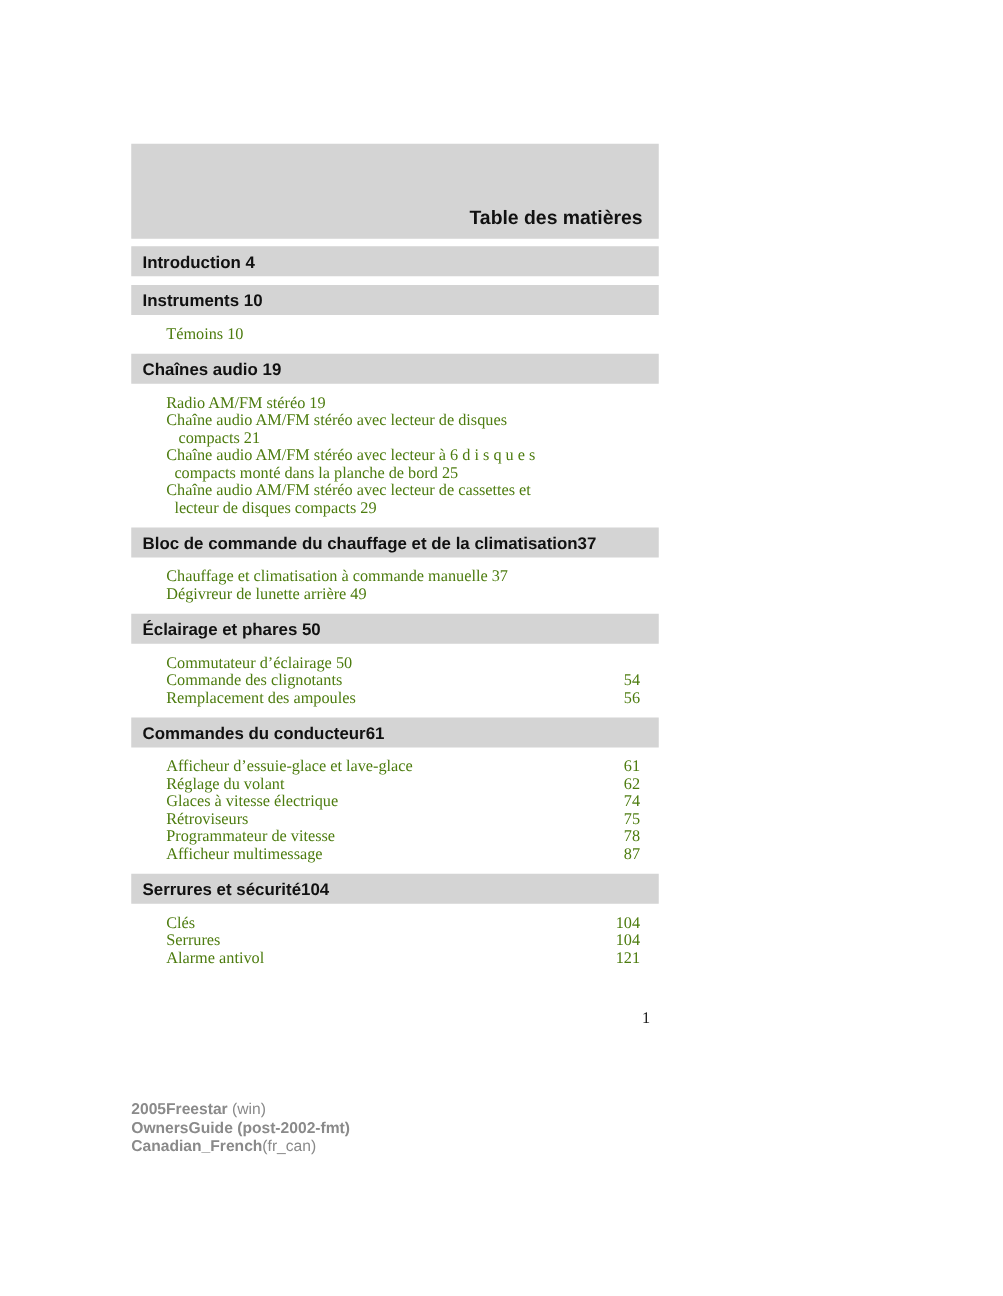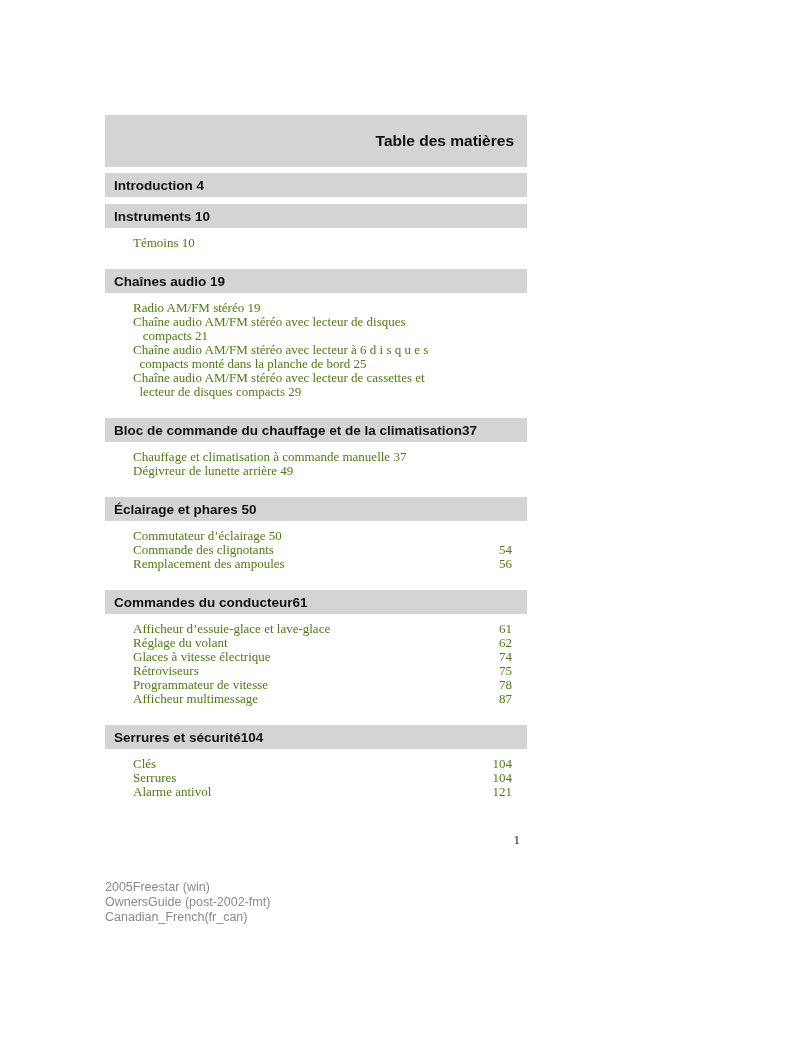--- a/index.html
+++ b/index.html
@@ -4,58 +4,58 @@
 <style>
   * { margin:0; padding:0; box-sizing:border-box; }
   html,body { width:802px; height:1037px; background:#ffffff; }
   body { position:relative; font-family:"Liberation Serif", serif; color:#1a1a1a; }
 
   .content {
     position:absolute; left:105px; top:115px; width:422px;
   }
 
   .toc-header {
-    background:#d4d4d4; height:52px;
+    background:#d4d4d4; height:76px;
     display:flex; align-items:flex-end; justify-content:flex-end;
-    padding:0 13px 17px 0;
+    padding:0 13px 7px 0;
   }
   .toc-title {
     font-family:"Liberation Sans", sans-serif;
     font-weight:bold; font-size:15.5px; color:#111;
   }
 
   .section-bar {
     background:#d4d4d4; height:24px; margin-top:7px;
     display:flex; align-items:center; justify-content:flex-start;
     padding:0 15px 0 9px;
     font-family:"Liberation Sans", sans-serif;
     font-weight:bold; font-size:13.5px; color:#111;
   }
   .toc-header + .section-bar { margin-top:6px; }
-  .items + .section-bar { margin-top:14px; }
+  .items + .section-bar { margin-top:4px; }
 
   .items { padding:8px 15px 5px 28px; }
   .item {
     display:flex; justify-content:space-between; align-items:flex-start;
     font-size:13px; line-height:14px; color:#4d7c0f;
   }
   .item .label { white-space:pre-wrap; }
   .item .pg { white-space:nowrap; padding-left:6px; }
 
   .page-number {
     margin-top:28px; padding-right:7px;
     text-align:right; font-size:13px;
   }
 
   .footer {
     position:absolute; left:105px; top:880px;
     font-family:"Liberation Sans", sans-serif;
     font-size:12.5px; line-height:15px; color:#8a8a8a;
   }
-  .footer .b { font-weight:normal; }
+  .footer .b { font-weight:bold; }
 </style>
 </head>
 <body>
 
 <div class="content">
 
   <header class="toc-header">
     <span class="toc-title">Table des matières</span>
   </header>
 

